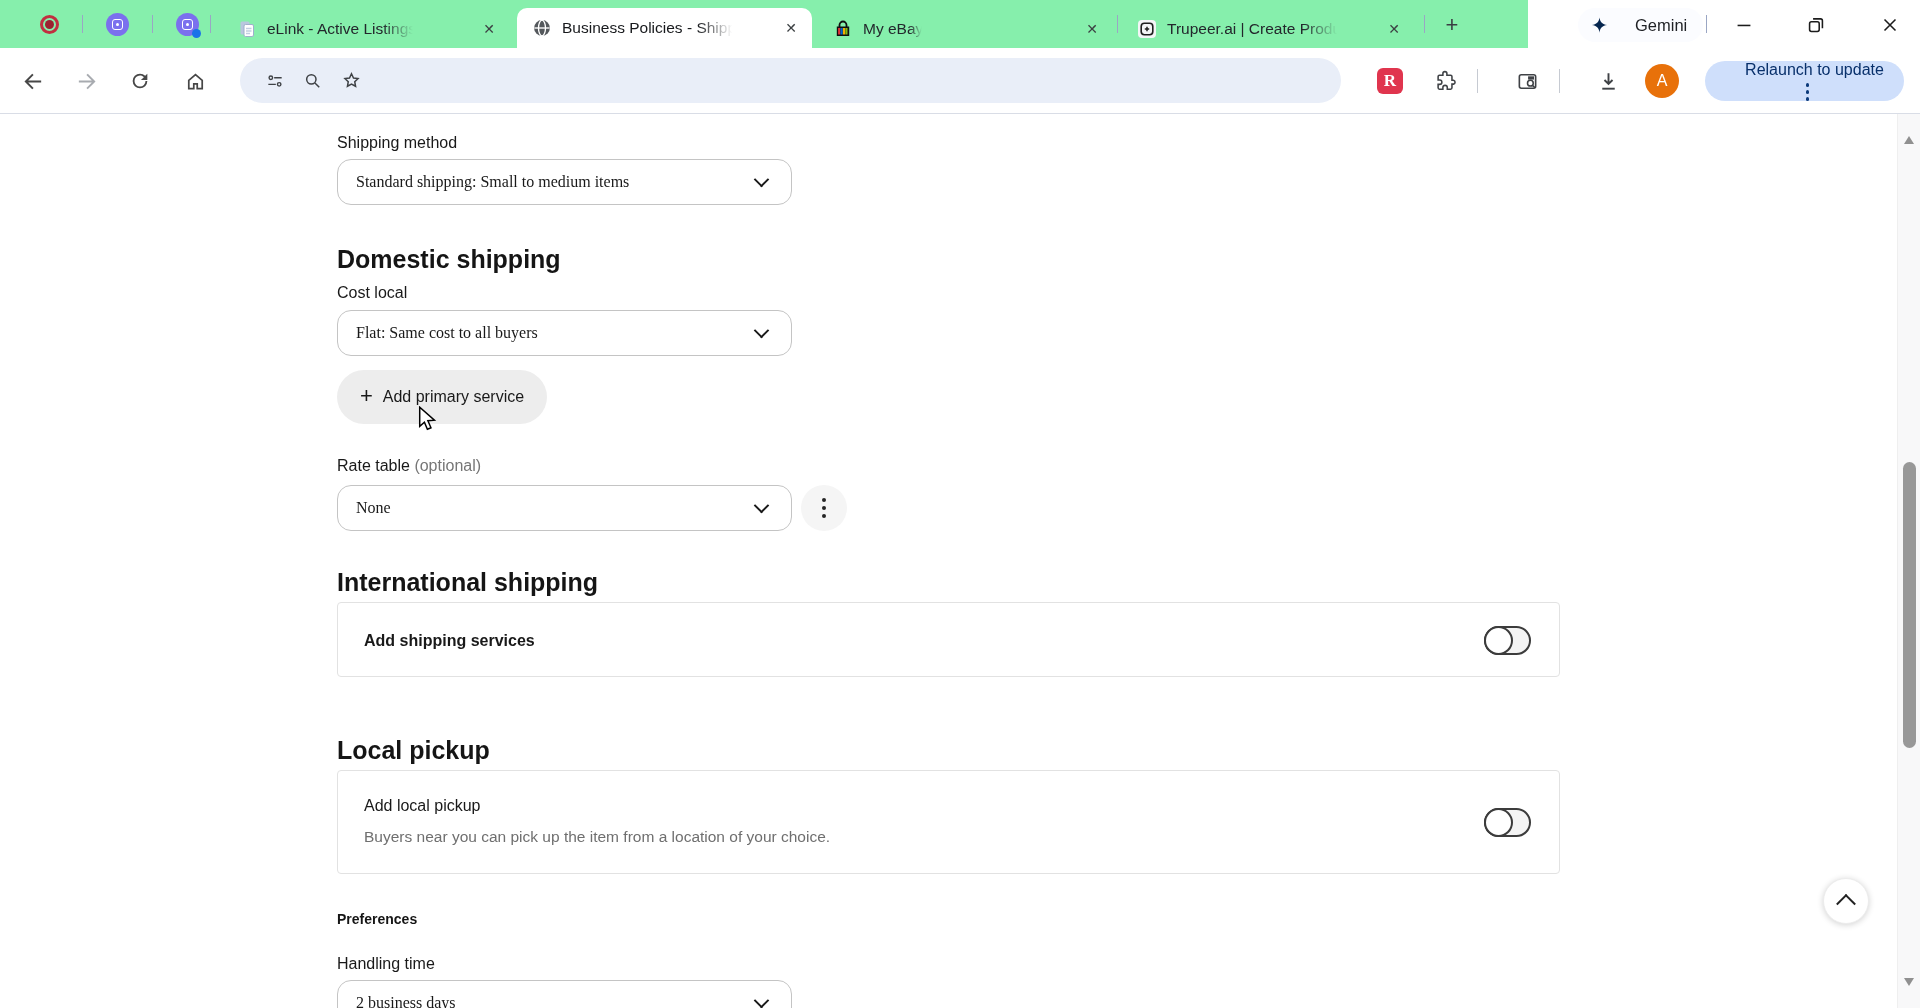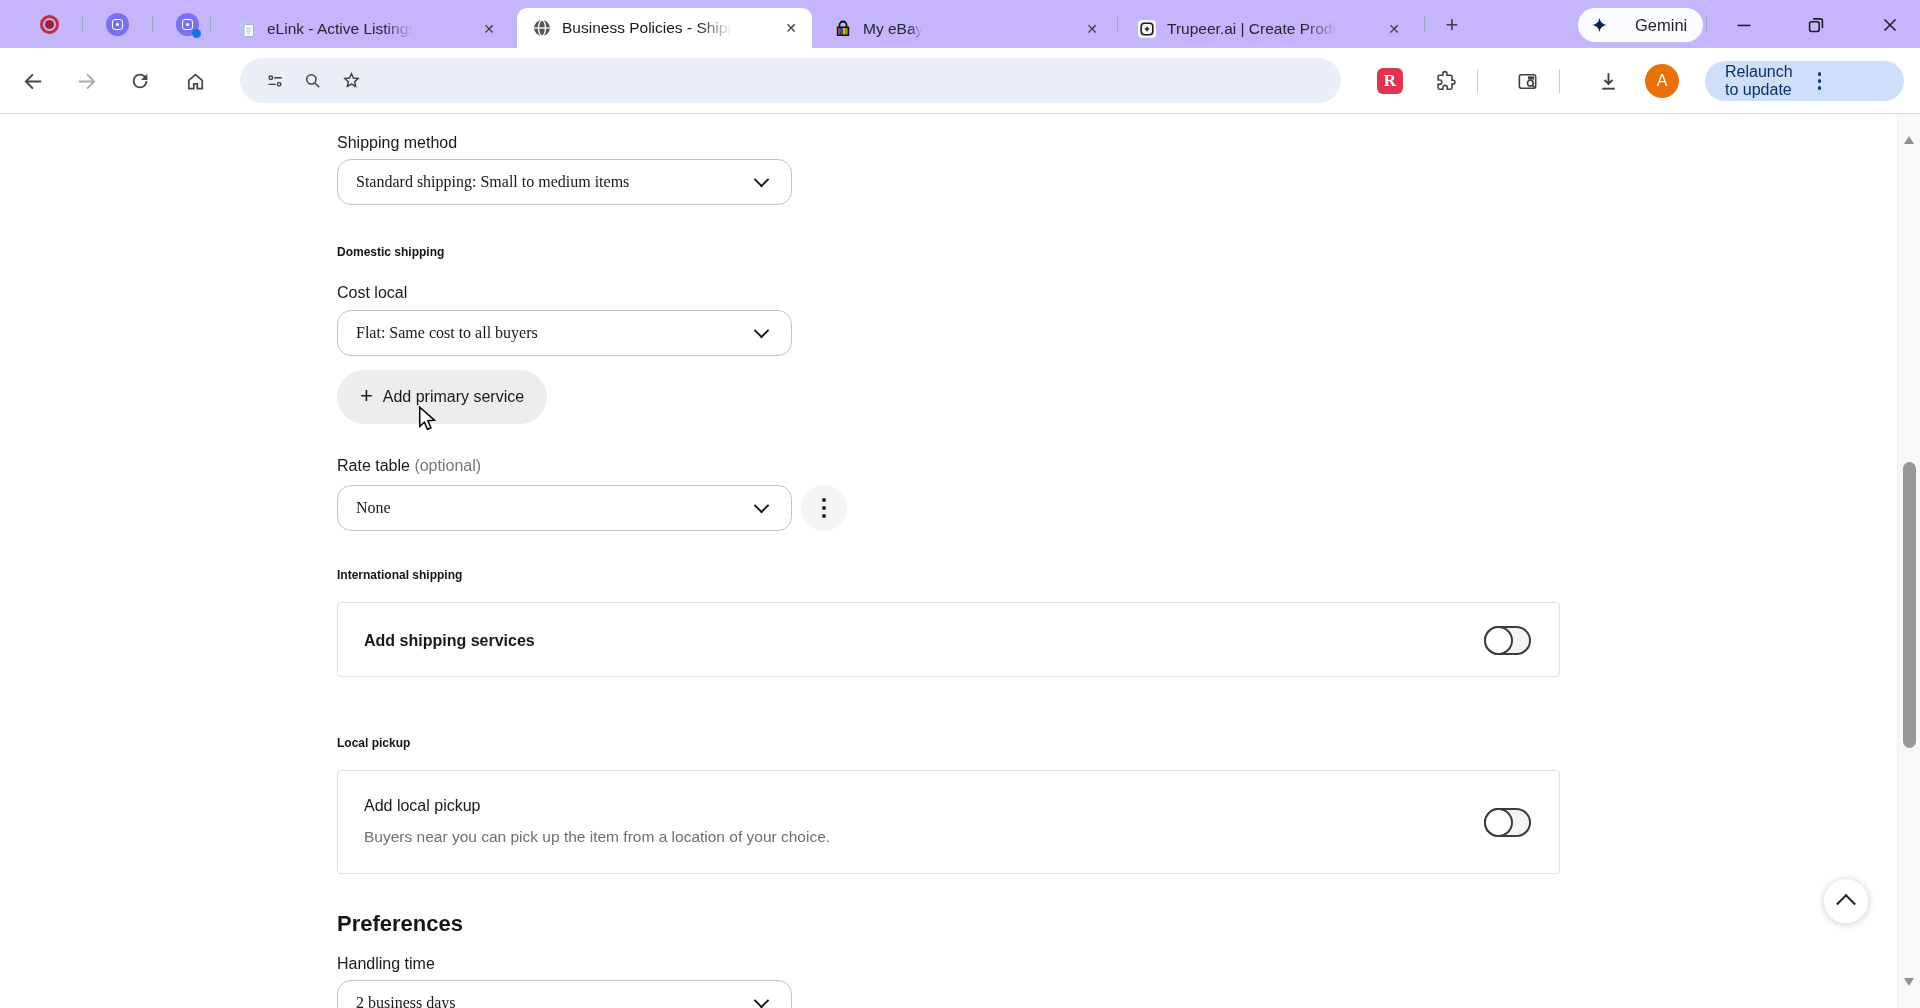--- a/index.html
+++ b/index.html
@@ -1,20 +1,20 @@
 <!DOCTYPE html>
 <html><head>
 <meta charset="utf-8">
 <style>
   * { margin:0; padding:0; box-sizing:border-box; }
   html,body { width:1920px; height:1008px; overflow:hidden; }
   body { font-family:"Liberation Sans", sans-serif; background:#fff; position:relative; }
 
   
-  .tabstrip { position:absolute; left:0; top:0; width:1920px; height:48px; background:#c4b5fd; }
+  .tabstrip { position:absolute; left:0; top:0; width:1528px; height:48px; background:#86efac; }
   .pinned { position:absolute; top:11px; width:26px; height:26px; display:flex; align-items:center; justify-content:center; cursor:pointer; }
   .rec-outer { width:19px; height:19px; border:3px solid #c12f40; border-radius:50%; display:flex; align-items:center; justify-content:center; }
   .rec-inner { width:9px; height:9px; background:#9c2130; border-radius:50%; }
   .purple-app { width:23px; height:23px; background:#7b70ee; border-radius:50%; position:relative; display:flex; align-items:center; justify-content:center; }
   .purple-app .sq { width:11px; height:11px; border:1.7px solid #fff; border-radius:3px; display:flex; align-items:center; justify-content:center; }
   .purple-app .dotc { width:3px; height:3px; background:#fff; border-radius:50%; }
   .notif-dot { position:absolute; right:-2px; bottom:-2px; width:9px; height:9px; background:#1a73e8; border-radius:50%; }
   .strip-sep { position:absolute; top:15px; width:1px; height:18px; background:#9aa6c4; }
   .tab { position:absolute; top:10px; height:38px; display:flex; align-items:center; border-radius:10px 10px 0 0; cursor:pointer; }
   .tab.active { top:8px; height:40px; background:#ffffff; }
@@ -33,30 +33,30 @@
   .toolbar { position:absolute; left:0; top:48px; width:1920px; height:66px; background:#ffffff; border-bottom:1px solid #d9dde6; }
   .navbtn { position:absolute; top:13px; width:40px; height:40px; border-radius:50%; display:flex; align-items:center; justify-content:center; cursor:pointer; }
   .omnibox { position:absolute; left:240px; top:10px; width:1101px; height:45px; background:#e9eef8; border-radius:22.5px; display:flex; align-items:center; cursor:text; }
   .omni-tune { margin-left:16px; width:38px; height:38px; border-radius:50%; display:flex; align-items:center; justify-content:center; flex:0 0 auto; cursor:pointer; }
   .omni-url { margin-left:4px; font-size:16.5px; color:#1d1f23; flex:1 1 auto; white-space:nowrap; }
   .omni-act { width:38px; height:38px; border-radius:50%; display:flex; align-items:center; justify-content:center; flex:0 0 auto; cursor:pointer; }
   .omni-act.last { margin-right:8px; }
   .tb-sep { position:absolute; top:21px; width:1px; height:24px; background:#c6cad2; }
   .rbadge { width:26px; height:26px; background:#e0354e; border-radius:6px; color:#fff; font-weight:700; font-size:17px; display:flex; align-items:center; justify-content:center; font-family:"Liberation Serif", serif; }
   .avatar { position:absolute; left:1645px; top:16px; width:34px; height:34px; background:#e8710a; border-radius:50%; color:#fff; font-size:16px; display:flex; align-items:center; justify-content:center; cursor:pointer; }
-  .relaunch { position:absolute; left:1705px; top:13px; width:199px; height:40px; background:#cfdffb; border-radius:20px; display:flex; align-items:center; cursor:pointer; }
+  .relaunch { position:absolute; left:1705px; top:13px; width:199px; height:40px; background:#cfdffb; border-radius:20px; display:flex; align-items:center; cursor:pointer;flex-direction:column; }
   .relaunch span { margin-left:20px; font-size:16px; color:#08306b; flex:1; }
   .menu-dots { margin-right:14px; display:flex; flex-direction:column; gap:3.5px; padding:4px; cursor:pointer; }
   .menu-dots i { width:3.5px; height:3.5px; background:#0b3a7a; border-radius:50%; }
 
   
   .content { position:absolute; left:0; top:114px; width:1920px; height:894px; background:#fff; overflow:hidden; }
   .flabel { position:absolute; left:337px; font-size:16px; color:#191919; }
   .flabel .opt { color:#767676; }
-  .fheading { position:absolute; left:337px; font-size:12px; font-weight:700; color:#151515; }
+  .fheading { position:absolute; left:337px; font-size:25px; font-weight:700; color:#151515; }
   .select { position:absolute; left:337px; width:455px; height:46px; border:1px solid #c4c4c4; border-radius:14px; background:#fff; display:flex; align-items:center; cursor:pointer; }
   .select .val { margin-left:18px; font-size:16px; color:#191919;font-family:Liberation Serif, serif; }
   .chev { position:absolute; right:24px; top:50%; width:11px; height:11px; border-right:2.4px solid #191919; border-bottom:2.4px solid #191919; transform:translateY(-72%) rotate(45deg); }
   .pillbtn { position:absolute; left:337px; top:256px; width:210px; height:54px; background:#ededed; border:none; border-radius:27px; display:flex; align-items:center; justify-content:center; gap:10px; font-size:16px; color:#191919; cursor:pointer; font-family:inherit; }
   .pillbtn .plus { font-size:22px; font-weight:300; margin-top:-2px; }
   .kebab { position:absolute; left:801px; top:371px; width:46px; height:46px; border-radius:50%; background:#f5f5f5; display:flex; flex-direction:column; align-items:center; justify-content:center; gap:3.5px; cursor:pointer; }
   .kebab i { width:4.5px; height:4.5px; background:#252525; border-radius:50%; }
   .card { position:absolute; left:337px; width:1223px; border:1px solid #e2e2e2; border-radius:4px; background:#fff; }
   .card .ctitle { position:absolute; left:26px; font-size:16px; color:#191919; }
   .card .cdesc { position:absolute; left:26px; font-size:15.5px; color:#6f6f6f; }
@@ -312,21 +312,21 @@
   <div class="fheading" style="top:622px">Local pickup</div>
 
   <div class="card" style="top:656px;height:104px">
     <span class="ctitle" style="top:26px">Add local pickup</span>
     <span class="cdesc" style="top:57px">Buyers near you can pick up the item from a location of your choice.</span>
     <span class="toggle" style="top:37px">
         <span class="knob"></span>
       </span>
   </div>
 
-  <div class="fheading" style="top:797px;font-size:22px">Preferences</div>
+  <div class="fheading" style="top:797px;font-size:14px">Preferences</div>
   <div class="flabel" style="top:841px">Handling time</div>
   <div class="select" style="top:866px">
     <span class="val">2 business days</span>
     <span class="chev"></span>
   </div>
 
   <div class="fab">
     <span class="up"></span>
   </div>
 

